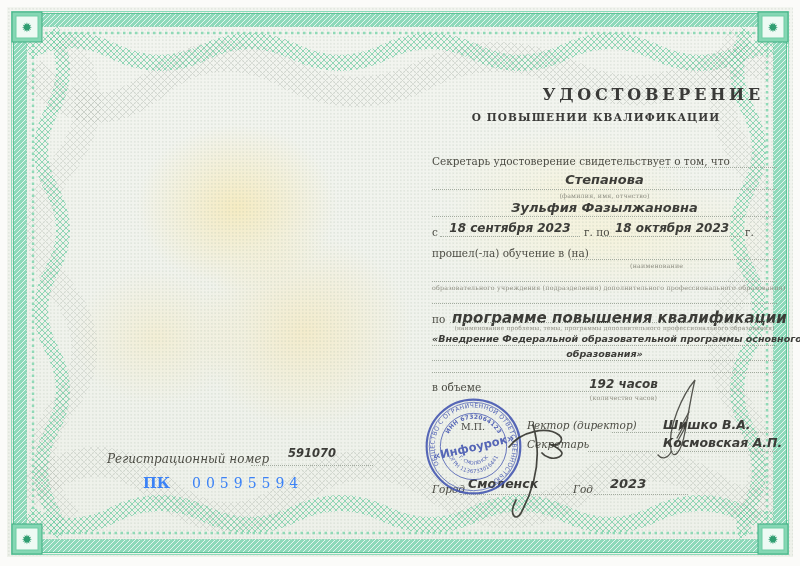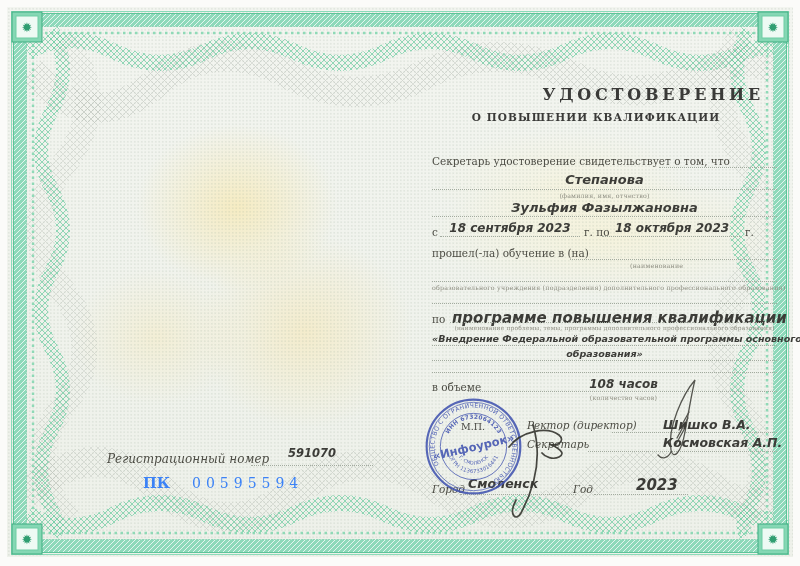--- a/index.html
+++ b/index.html
@@ -131,39 +131,39 @@
   <div class="abs val ctr" style="left:452px;top:309px;width:325px;font-size:15px;">программе повышения квалификации</div>
   <div class="dline" style="top:322px;left:450px;width:327px;"></div>
   <div class="abs cap ctr" style="left:452px;top:325px;width:325px;font-size:5.9px;">(наименование проблемы, темы, программы дополнительного профессионального образования)</div>
   <div class="abs val ctr" style="left:432px;top:333px;width:345px;font-size:9.5px;">«Внедрение Федеральной образовательной программы основного общего</div>
   <div class="dline" style="top:345px;left:432px;width:345px;"></div>
   <div class="abs val ctr" style="left:432px;top:348px;width:345px;font-size:9.5px;">образования»</div>
   <div class="dline" style="top:360px;left:432px;width:345px;"></div>
   <div class="dline" style="top:372px;left:432px;width:345px;"></div>
 
   <div class="abs lbl" style="left:432px;top:381px;">в объеме</div>
-  <div class="abs val ctr" style="left:470px;top:377px;width:307px;">108 часов</div>
+  <div class="abs val ctr" style="left:470px;top:377px;width:307px;">192 часов</div>
   <div class="dline" style="top:391px;left:468px;width:309px;"></div>
   <div class="abs cap ctr" style="left:470px;top:394px;width:307px;">(количество часов)</div>
 
   <div class="abs lbl lbl-it" style="left:527px;top:419px;">Ректор (директор)</div>
   <div class="dline" style="top:432px;left:612px;width:165px;"></div>
   <div class="abs val" style="left:663px;top:417px;font-size:12.5px;">Шишко В.А.</div>
 
   <div class="abs lbl lbl-it" style="left:527px;top:438px;">Секретарь</div>
   <div class="dline" style="top:451px;left:588px;width:189px;"></div>
   <div class="abs val" style="left:663px;top:435px;font-size:12.5px;">Космовская А.П.</div>
 
   <div class="abs mp" style="left:461px;top:421px;">М.П.</div>
 
   <div class="abs lbl lbl-it" style="left:432px;top:483px;">Город</div>
   <div class="abs val" style="left:468px;top:476px;font-size:12.5px;">Смоленск</div>
   <div class="dline" style="top:494px;left:460px;width:116px;"></div>
   <div class="abs lbl lbl-it" style="left:573px;top:483px;">Год</div>
-  <div class="abs val" style="left:636px;top:476px;font-size:15px;">2023</div>
+  <div class="abs val" style="left:610px;top:476px;font-size:13px;">2023</div>
   <div class="dline" style="top:494px;left:594px;width:94px;"></div>
 
 
   <div class="abs lbl lbl-it" style="left:107px;top:452px;font-size:12px;">Регистрационный номер</div>
   <div class="dline" style="top:465px;left:251px;width:122px;"></div>
   <div class="abs val ctr" style="left:251px;top:446px;width:122px;font-size:11.5px;">591070</div>
 
   <div class="abs red pk" style="left:143px;top:474px;">ПК</div>
   <div class="abs red pknum" style="left:192px;top:475px;">00595594</div>
 

